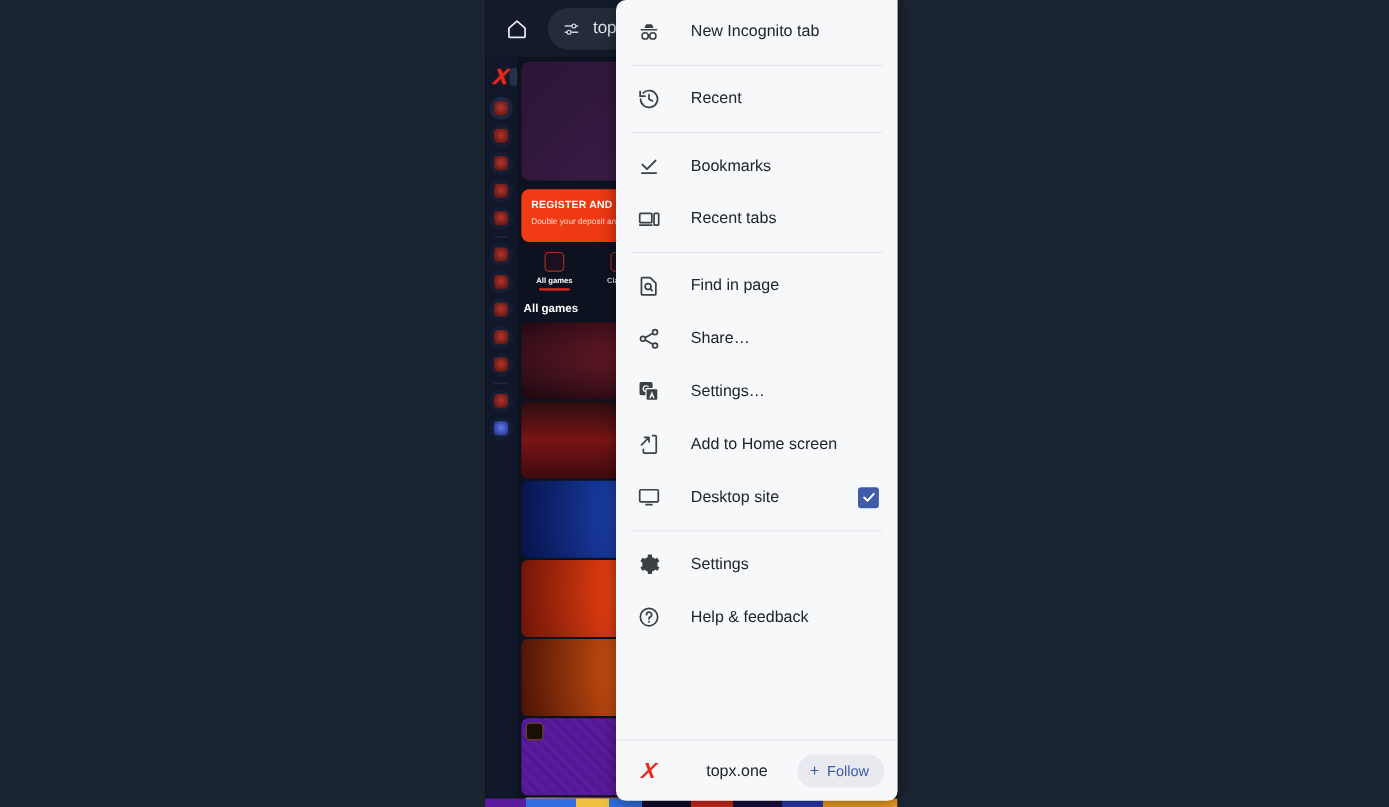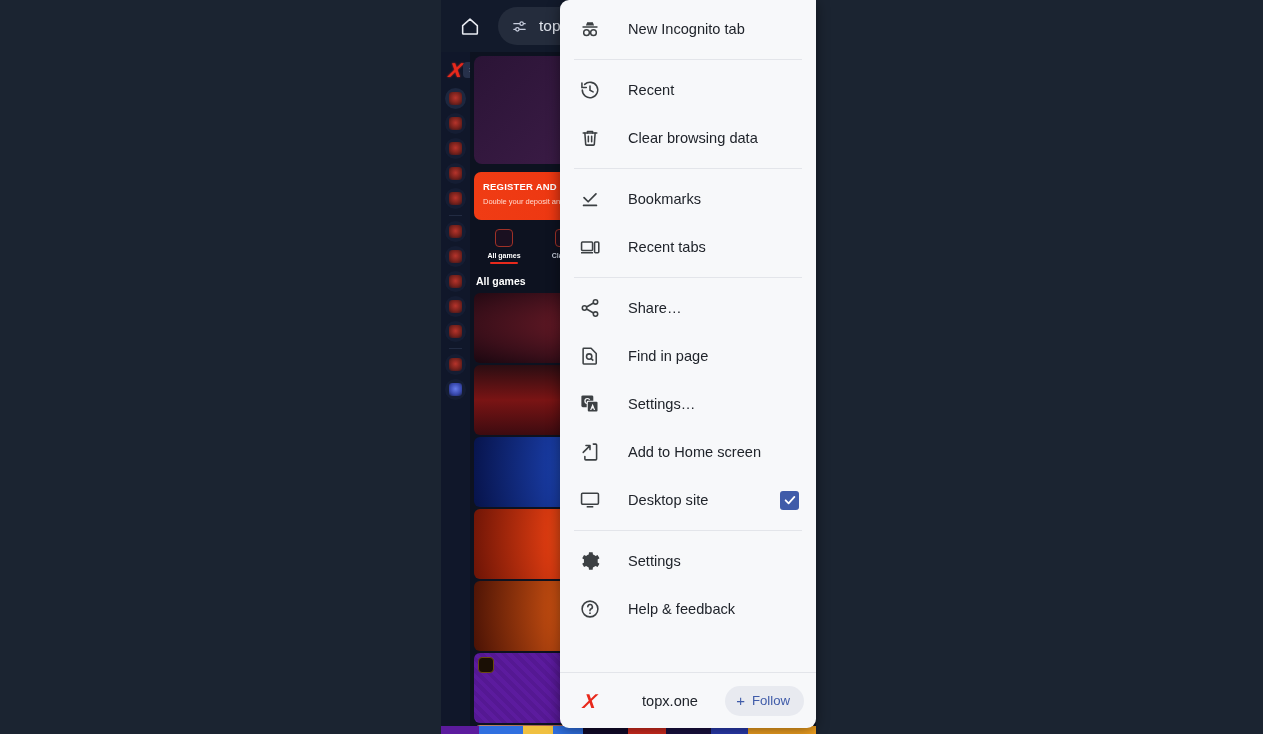--- a/index.html
+++ b/index.html
@@ -445,31 +445,20 @@
         <span class="mi-ic">
           <svg width="22" height="22" viewBox="0 0 24 24" fill="none" stroke="#3c4043" stroke-width="1.7" stroke-linecap="round">
             <path d="M3.6 12a8.4 8.4 0 1 0 2.6-6.1"></path>
             <polyline points="3.2,4.4 3.2,9.2 8,9.2"></polyline>
             <polyline points="12,7.6 12,12.2 15.4,14"></polyline>
           </svg>
         </span>
         <span class="mi-label">Recent</span>
       </div>
 
-      <div class="mi">
-        <span class="mi-ic">
-          <svg width="22" height="22" viewBox="0 0 24 24" fill="none" stroke="#3c4043" stroke-width="1.7" stroke-linecap="round" stroke-linejoin="round">
-            <path d="M4.6 6.6h14.8"></path>
-            <path d="M9.2 6.6V4.9h5.6v1.7"></path>
-            <path d="M6.4 6.6 7.3 19a.9.9 0 0 0 .9.8h7.6a.9.9 0 0 0 .9-.8l.9-12.4"></path>
-            <path d="M10.2 10v6M13.8 10v6"></path>
-          </svg>
-        </span>
-        <span class="mi-label">Clear browsing data</span>
-      </div>
       <div class="mdiv"></div>
 
       <div class="mi">
         <span class="mi-ic">
           <svg width="22" height="22" viewBox="0 0 24 24" fill="none" stroke="#3c4043" stroke-width="1.9" stroke-linecap="round" stroke-linejoin="round">
             <path d="M5.5 10.5 10 15 18.5 6.5"></path>
             <path d="M5 19h14"></path>
           </svg>
         </span>
         <span class="mi-label">Bookmarks</span>
@@ -480,42 +469,42 @@
         <span class="mi-ic">
           <svg width="22" height="22" viewBox="0 0 24 24" fill="none" stroke="#3c4043" stroke-width="1.7" stroke-linejoin="round">
             <rect x="2.8" y="6.6" width="12" height="9.2" rx="1"></rect>
             <path d="M2.2 18.2h13.2"></path>
             <rect x="17" y="6.6" width="4.6" height="11.6" rx="1"></rect>
           </svg>
         </span>
         <span class="mi-label">Recent tabs</span>
       </div>
       <div class="mdiv"></div>
+
+      <div class="mi">
+        <span class="mi-ic">
+          <svg width="22" height="22" viewBox="0 0 24 24" fill="none" stroke="#3c4043" stroke-width="1.7" stroke-linejoin="round">
+            <path d="M5.2 3.6h8l5.6 5.6V20a.7.7 0 0 1-.7.7H5.2a.7.7 0 0 1-.7-.7V4.3a.7.7 0 0 1 .7-.7z"></path>
+            <circle cx="11.1" cy="12.6" r="2.9"></circle>
+              <path d="M13.3 14.8 15.6 17"></path>
+          </svg>
+        </span>
+        <span class="mi-label">Find in page</span>
+      </div>
 
       <div class="mi">
         <span class="mi-ic">
           <svg width="22" height="22" viewBox="0 0 24 24" fill="none" stroke="#3c4043" stroke-width="1.7">
             <circle cx="18" cy="5.4" r="2.4"></circle>
               <circle cx="18" cy="18.6" r="2.4"></circle>
               <circle cx="6" cy="12" r="2.4"></circle>
             <path d="M8.2 10.9 15.8 6.6M8.2 13.1l7.6 4.3"></path>
           </svg>
         </span>
         <span class="mi-label">Share…</span>
-      </div>
-
-      <div class="mi">
-        <span class="mi-ic">
-          <svg width="22" height="22" viewBox="0 0 24 24" fill="none" stroke="#3c4043" stroke-width="1.7" stroke-linejoin="round">
-            <path d="M5.2 3.6h8l5.6 5.6V20a.7.7 0 0 1-.7.7H5.2a.7.7 0 0 1-.7-.7V4.3a.7.7 0 0 1 .7-.7z"></path>
-            <circle cx="11.1" cy="12.6" r="2.9"></circle>
-              <path d="M13.3 14.8 15.6 17"></path>
-          </svg>
-        </span>
-        <span class="mi-label">Find in page</span>
       </div>
 
       <div class="mi">
         <span class="mi-ic">
           <svg width="22" height="22" viewBox="0 0 24 24">
             <rect x="2.6" y="2.6" width="13" height="13" rx="1.6" fill="#3c4043"></rect>
             <text x="9.1" y="12.4" font-family="Liberation Sans, sans-serif" font-size="9.6" font-weight="bold" fill="#f7f8fa" text-anchor="middle">G</text>
             <rect x="8.4" y="8.4" width="13" height="13" rx="1.6" fill="#f7f8fa"></rect>
             <rect x="9.6" y="9.6" width="10.6" height="10.6" rx="1.1" fill="#3c4043"></rect>
             <path d="M14.9 11.6 17.6 18.6h-1.4l-.6-1.7h-1.5l-.6 1.7h-1.4z" fill="#f7f8fa"></path>

